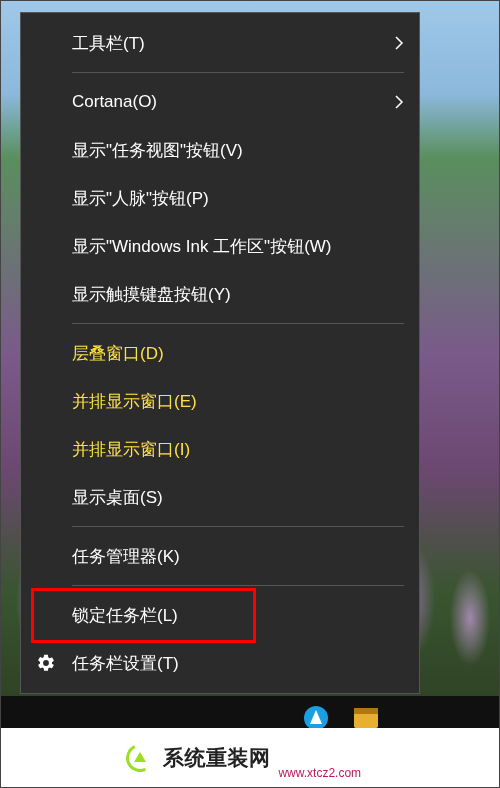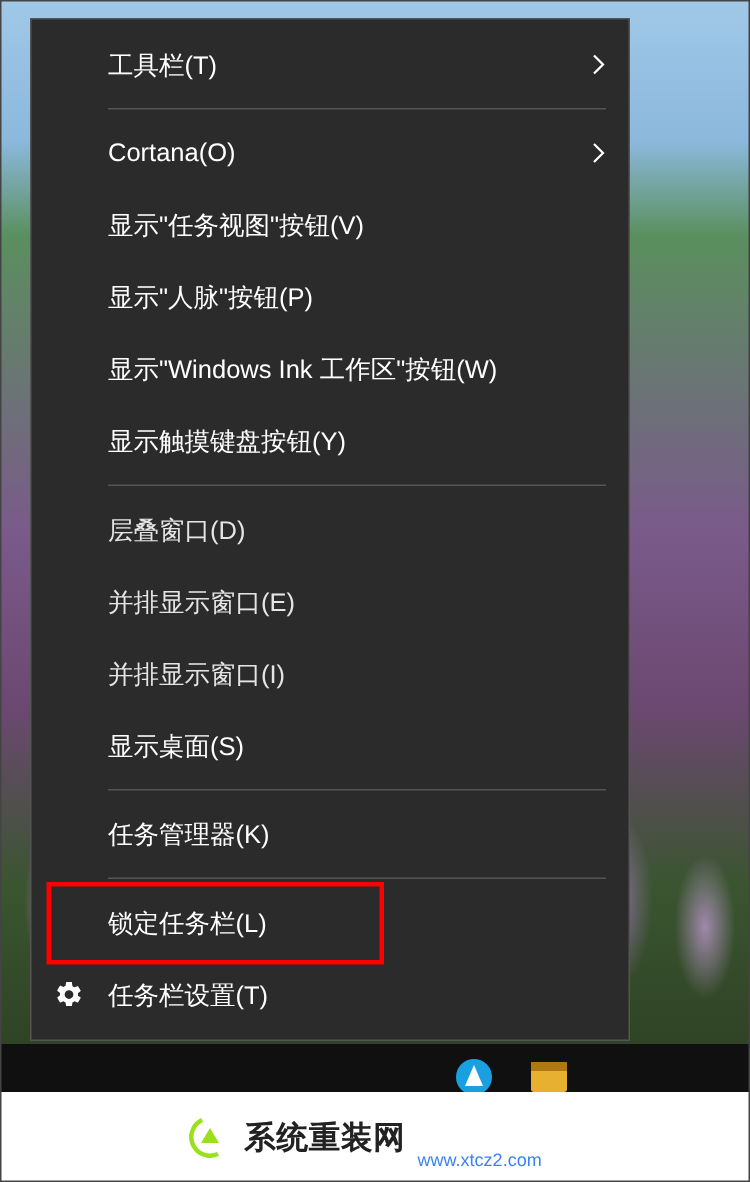--- a/index.html
+++ b/index.html
@@ -75,21 +75,21 @@
       display: flex;
       align-items: center;
       justify-content: flex-start;
       flex-shrink: 0;
     }
     .menu-item .label {
       flex: 1;
       white-space: nowrap;
       color: #fff;
     }
-    .menu-item.disabled .label { color: #e5e5e5; }
+    .menu-item.disabled .label { color: #fde047; }
     .menu-item .chev {
       width: 18px;
       display: flex;
       justify-content: flex-end;
       align-items: center;
     }
     .separator {
       height: 1px;
       background: #555;
       margin: 5px 14px 5px 50px;
@@ -150,21 +150,21 @@
     }
     .watermark-bar .wm-text {
       font-size: 21px;
       font-weight: bold;
       color: #222;
       font-family: "Microsoft YaHei", sans-serif;
       letter-spacing: 0.5px;
     }
     .watermark-bar .wm-sub {
       font-size: 12px;
-      color: #3b82f6;
+      color: #be185d;
       align-self: flex-end;
       margin-bottom: 8px;
     }
     svg.chevron { width: 10px; height: 16px; }
     svg.chevron polyline { stroke: #fff; stroke-width: 1.5; fill: none; }
     svg.gear { width: 20px; height: 20px; }
   </style>
 </head>
 <body>
 

